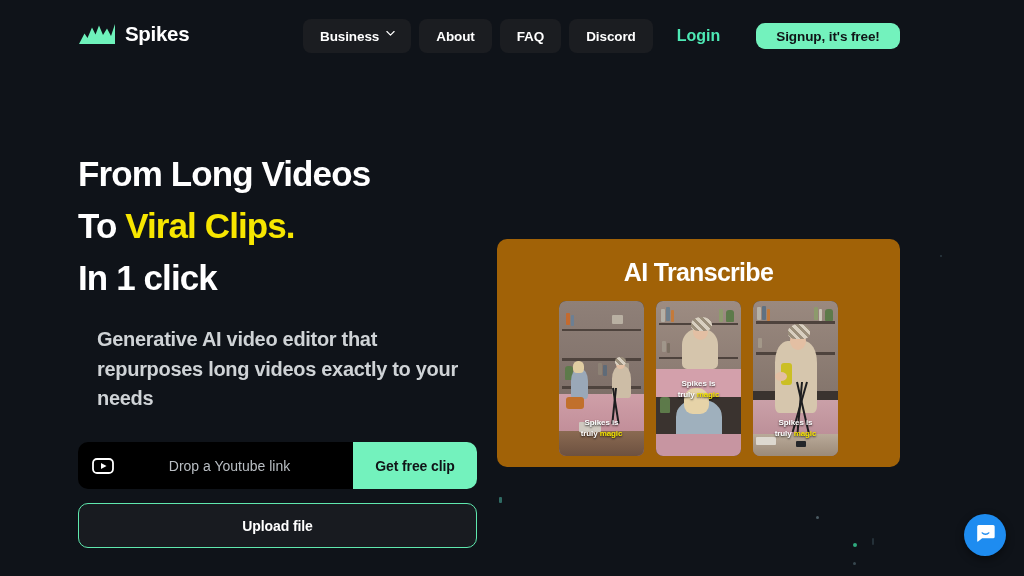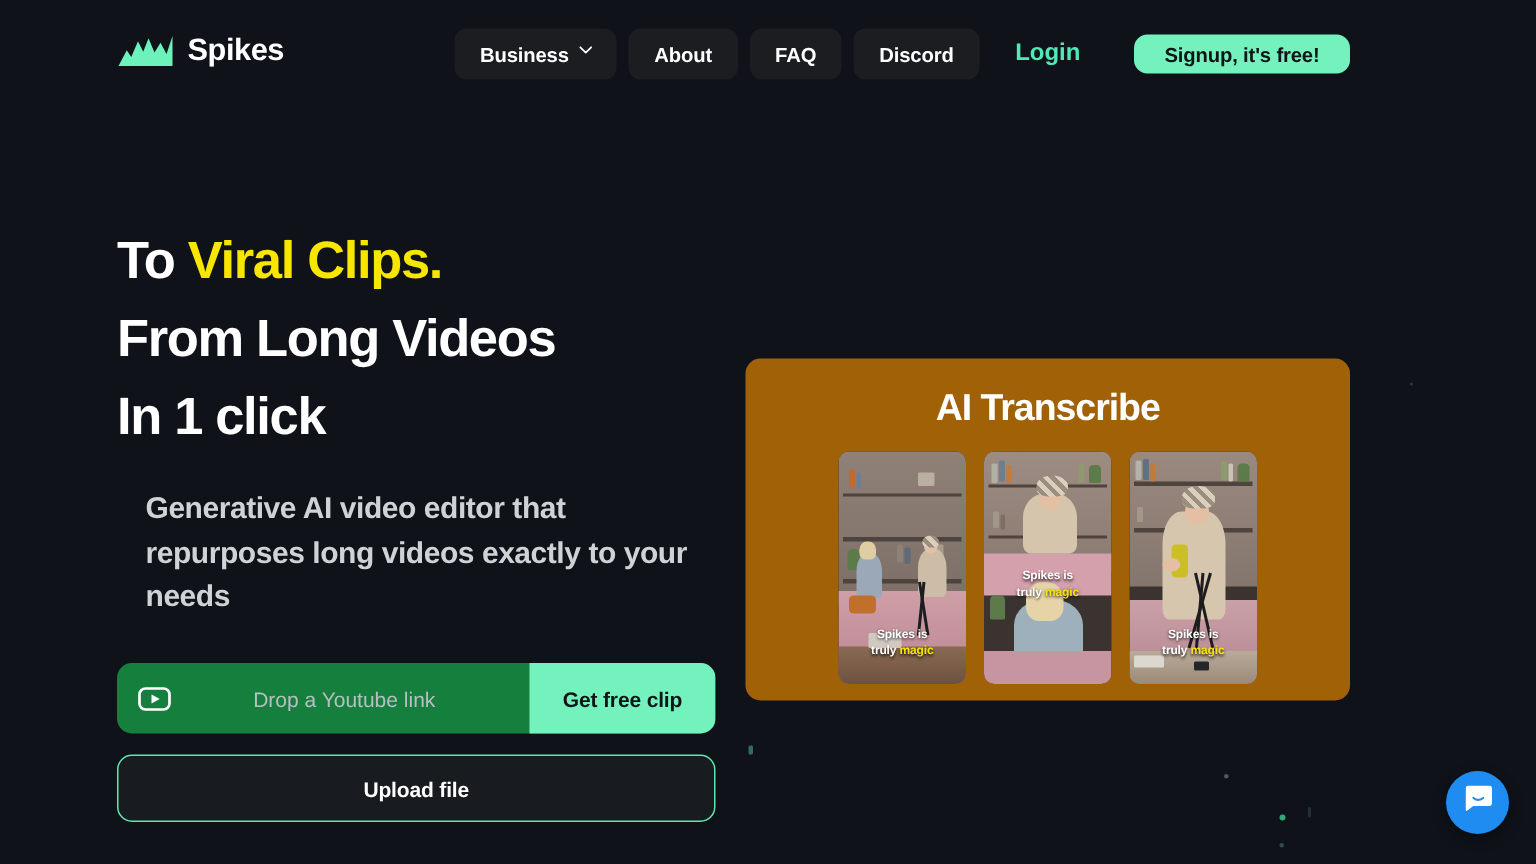--- a/index.html
+++ b/index.html
@@ -64,21 +64,21 @@
   #subtitle{
     margin-top:21px; color:#cfd3d6;
     font-size:20px; line-height:29.5px; letter-spacing:-0.3px;
     max-width:380px; font-weight:bold;margin-left:19px;
   }
 
   
   #link-row{
     position:absolute; left:78px; top:442px;
     width:399px; height:47px; border-radius:10px;
-    background:#15803d; display:flex; align-items:center; overflow:hidden;justify-content:center;
+    background:#000000; display:flex; align-items:center; overflow:hidden;justify-content:center;
   }
   #yt-icon{ margin-left:14px; width:22px; height:16px; flex:0 0 auto; }
   #yt-link-input{
     flex:1 1 auto; height:100%; background:transparent; border:none; outline:none;
     color:#ffffff; font-family:"Liberation Sans", sans-serif;
     font-size:14px; text-align:center; padding-right:8px;
   }
   #yt-link-input::placeholder{ color:#b9bec3; opacity:1; }
   #get-clip-btn{
     width:124px; height:57px; border:none; flex:0 0 auto;
@@ -195,22 +195,22 @@
         <span>Discord</span>
       </button>
 
       <a class="nav-link">Login</a>
 
       <button id="signup-btn">Signup, it's free!</button>
     </nav>
   </div>
 
   <div id="hero-left">
+    <div class="headline-line">From Long Videos</div>
     <div class="headline-line"><span>To </span><span class="accent-yellow">Viral Clips.</span></div>
-    <div class="headline-line">From Long Videos</div>
     <div class="headline-line">In 1 click</div>
     <p id="subtitle">Generative AI video editor that repurposes long videos exactly to your needs</p>
   </div>
 
   <div id="link-row">
     <span id="yt-icon">
       <svg viewBox="0 0 22 16" width="22" height="16" aria-hidden="true">
         <rect x="1" y="1" width="20" height="14" rx="4" ry="4" fill="none" stroke="#ffffff" stroke-width="1.8"></rect>
         <path d="M9 5 L14.5 8 L9 11 Z" fill="#ffffff"></path>
       </svg>

